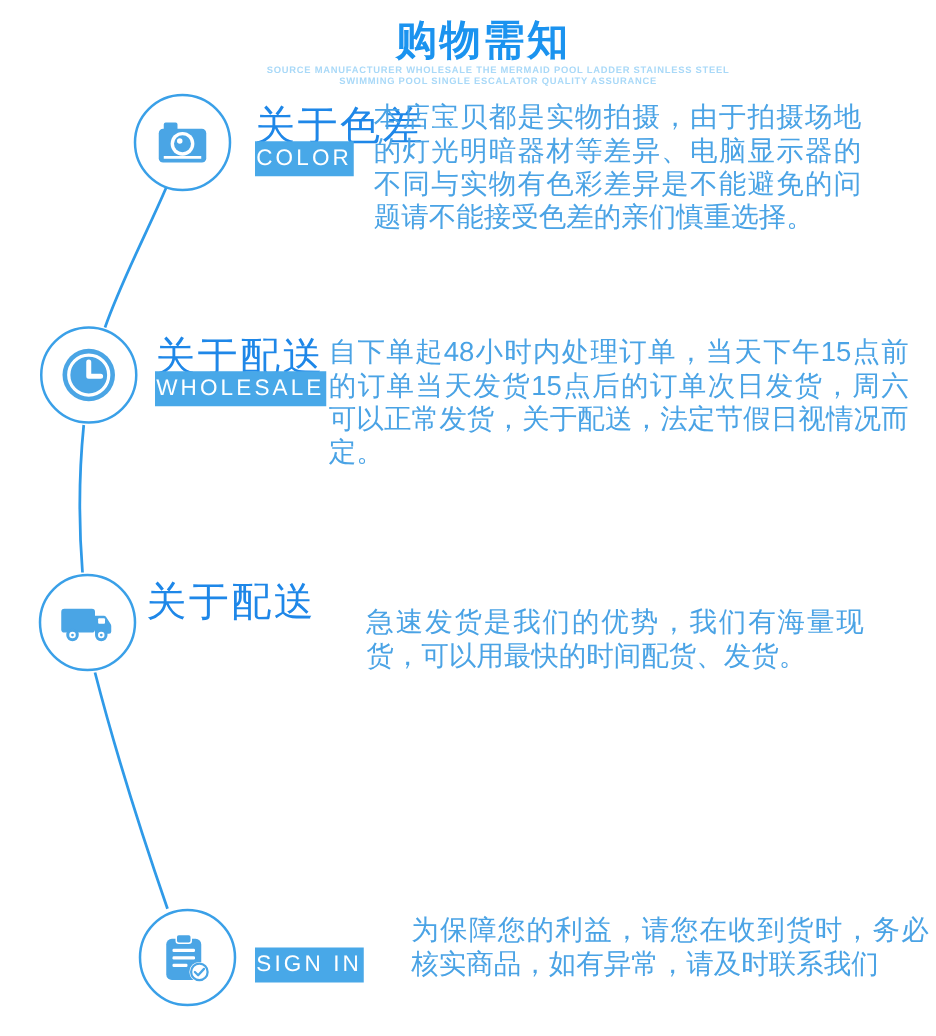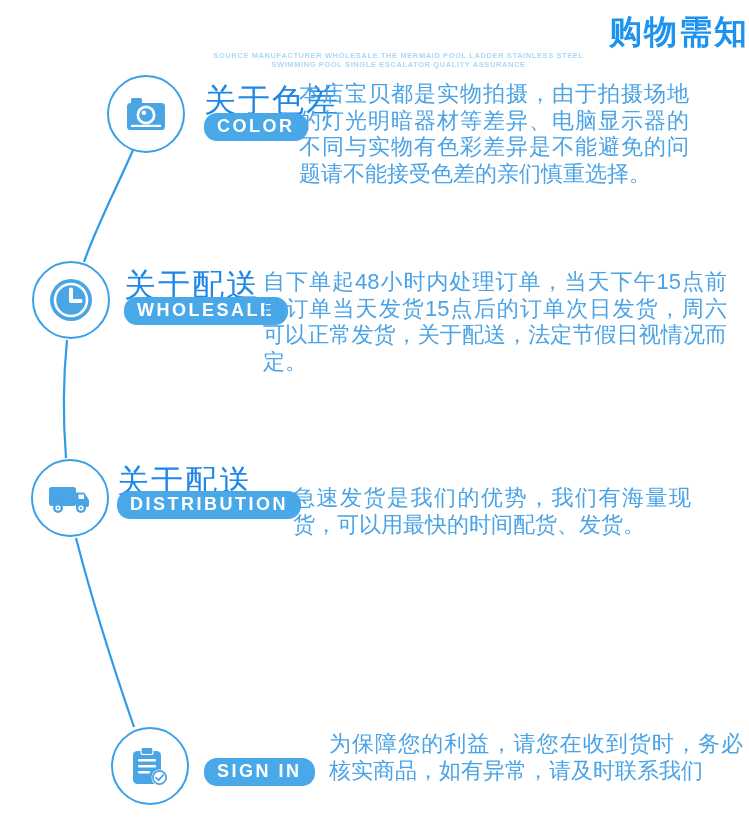--- a/index.html
+++ b/index.html
@@ -12,21 +12,21 @@
     height: 829px;
     margin: 0 auto;
     background: #fff;
     overflow: hidden;
   }
 
   
   .page-title {
     position: absolute;
     top: 10px; left: 0; width: 100%;
-    text-align: right;
+    text-align: center;
     font-size: 33px;
     font-weight: bold;
     letter-spacing: 2px;
     color: var(--title-blue);
     padding-left: 24px;
   }
   .page-subtitle {
     position: absolute;
     top: 51px; left: 0; width: 100%;
     text-align: center;
@@ -73,25 +73,24 @@
     letter-spacing: 2px;
     color: var(--heading-blue);
     z-index: 1;
   }
   .section-badge {
     position: absolute;
     display: inline-block;
     background: var(--badge-bg);
     color: var(--badge-text);
     font-size: 18px;
-    font-weight: bold;
+    font-weight: normal;
     letter-spacing: 2.5px;
-    padding: 3px 13px 4px;
+    padding: 3px 1px 4px;
     z-index: 1;
-    border-radius: 13px;
   }
   .section-body {
     position: absolute;
     font-size: 22px;
     line-height: 26.5px;
     color: var(--body-text);
     z-index: 1;
     text-align: justify;
   }
 
@@ -165,21 +164,20 @@
       <rect x="32.5" y="20.5" width="5.5" height="4.5" rx="0.8" fill="#fff"></rect>
       <circle cx="12" cy="34" r="5" fill="currentColor"></circle>
       <circle cx="12" cy="34" r="2.6" fill="#fff"></circle>
       <circle cx="12" cy="34" r="1.1" fill="currentColor"></circle>
       <circle cx="35" cy="34" r="5" fill="currentColor"></circle>
       <circle cx="35" cy="34" r="2.6" fill="#fff"></circle>
       <circle cx="35" cy="34" r="1.1" fill="currentColor"></circle>
     </svg>
   </div>
   <div class="section-heading head-3">关于配送</div>
-  <div class="section-badge badge-3">DISTRIBUTION</div>
   <div class="section-body body-3">急速发货是我们的优势，我们有海量现货，可以用最快的时间配货、发货。</div>
 
   <div class="icon-circle circle-4">
     <svg viewBox="0 0 48 48" xmlns="http://www.w3.org/2000/svg">
       <rect x="7" y="9" width="28" height="33" rx="4.5" fill="currentColor"></rect>
       <rect x="15" y="5.5" width="12" height="7" rx="2" fill="currentColor" stroke="#fff" stroke-width="1.2"></rect>
       <rect x="12" y="17" width="18" height="2.6" rx="1" fill="#fff"></rect>
       <rect x="12" y="23" width="18" height="2.6" rx="1" fill="#fff"></rect>
       <rect x="12" y="29" width="12" height="2.6" rx="1" fill="#fff"></rect>
       <circle cx="33.5" cy="35.5" r="8" fill="#fff"></circle>

